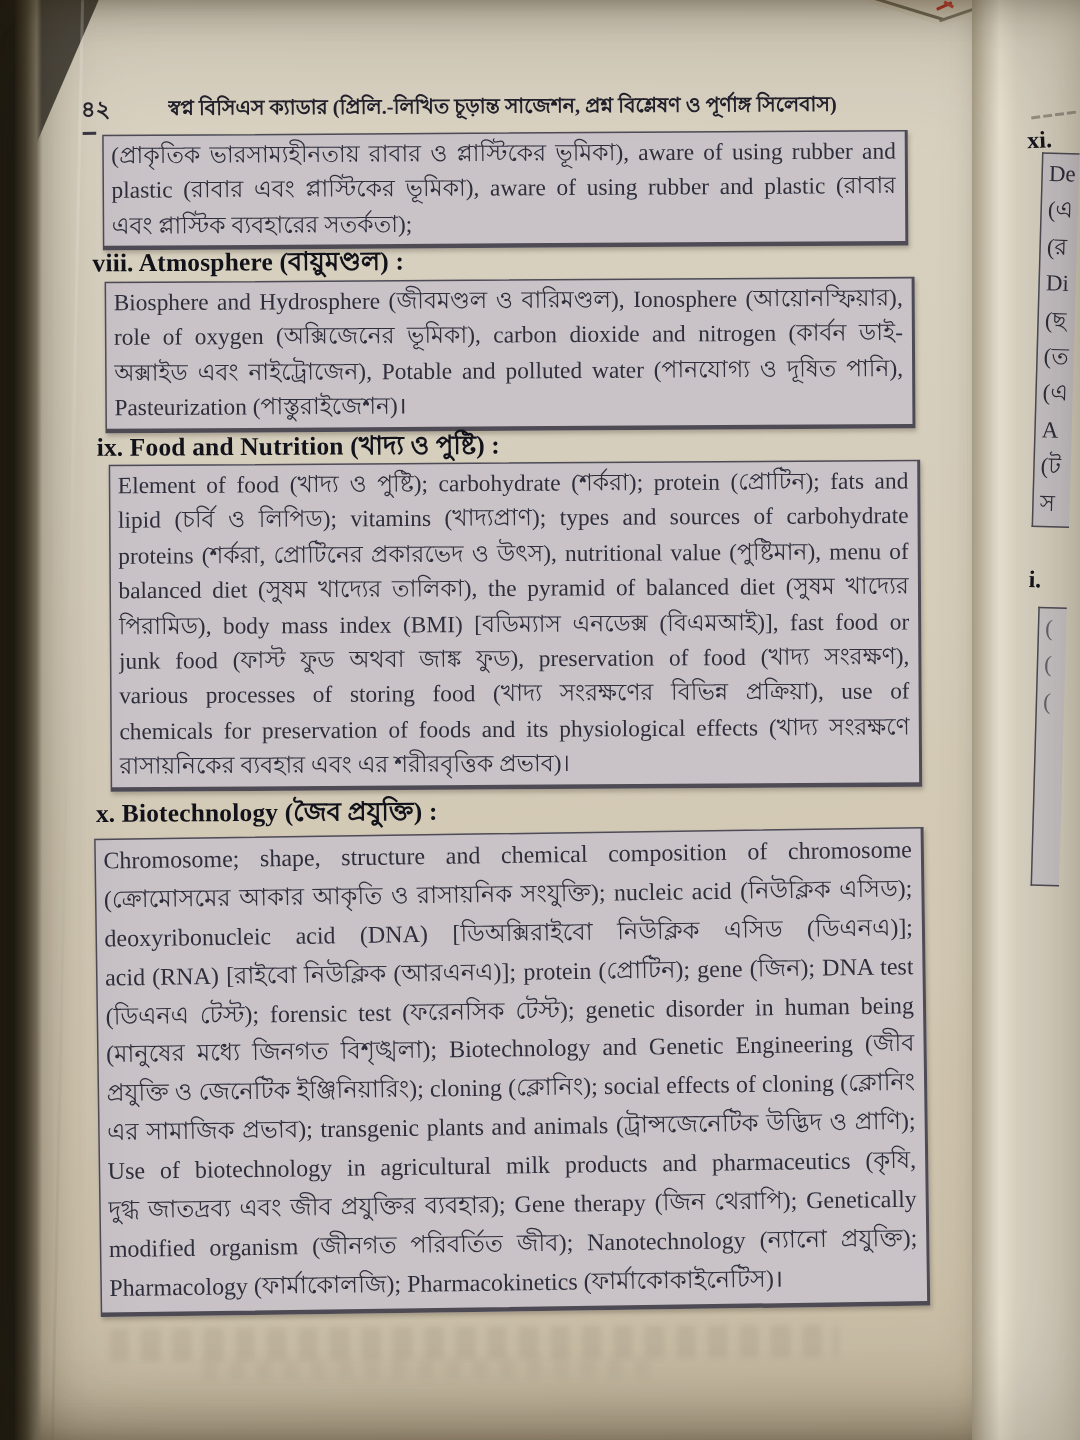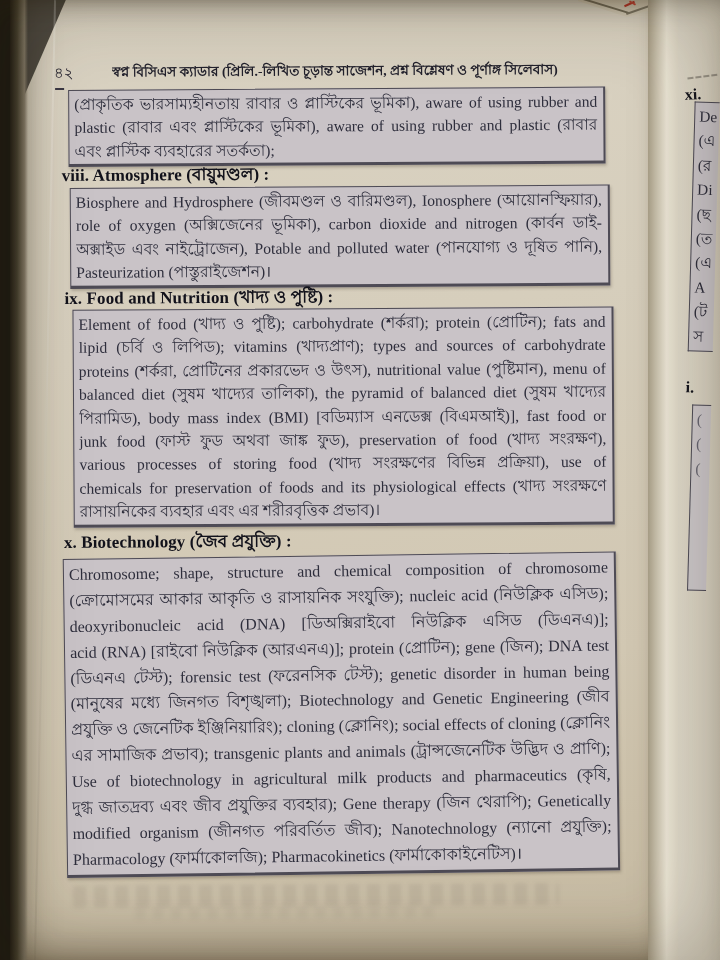--- a/index.html
+++ b/index.html
@@ -39,21 +39,21 @@
   .fold-corner{position:absolute;left:568px;top:0;width:84px;height:50px;pointer-events:none;}
   .fold-crease-a{position:absolute;left:2px;top:-3px;width:52px;height:2px;background:#6f6753;transform:rotate(17deg);transform-origin:left top;}
   .fold-crease-b{position:absolute;left:48px;top:13px;width:40px;height:2px;background:#7a7260;transform:rotate(-19deg);transform-origin:left top;}
   .fold-shade{position:absolute;left:0;top:0;width:84px;height:20px;background:linear-gradient(180deg,#c3b89f,#d5cdba);clip-path:polygon(0 0,100% 0,100% 35%,58% 85%,0 5%);opacity:.85;}
   .red-mark{position:absolute;left:46px;top:0px;width:14px;height:8px;}
   .red-mark::before{content:"";position:absolute;left:0;top:3px;width:11px;height:2px;background:#b23427;transform:rotate(-24deg);}
   .red-mark::after{content:"";position:absolute;left:5px;top:2px;width:7px;height:2px;background:#c04434;transform:rotate(30deg);}
 
   
   .page-number{
-    position:absolute;left:44px;top:61px;font-size:15px;font-weight:400;color:#262430;
+    position:absolute;left:44px;top:61px;font-size:15px;font-weight:700;color:#262430;
   }
   .page-number::after{content:"";position:absolute;left:1px;bottom:-4px;width:9px;height:2px;background:#3a3844;}
   .header-title{
     position:absolute;left:102px;top:62px;width:478px;
     font-size:13.6px;font-weight:600;color:#22212c;
     white-space:nowrap;overflow:hidden;
   }
 
   
   .sbox{

